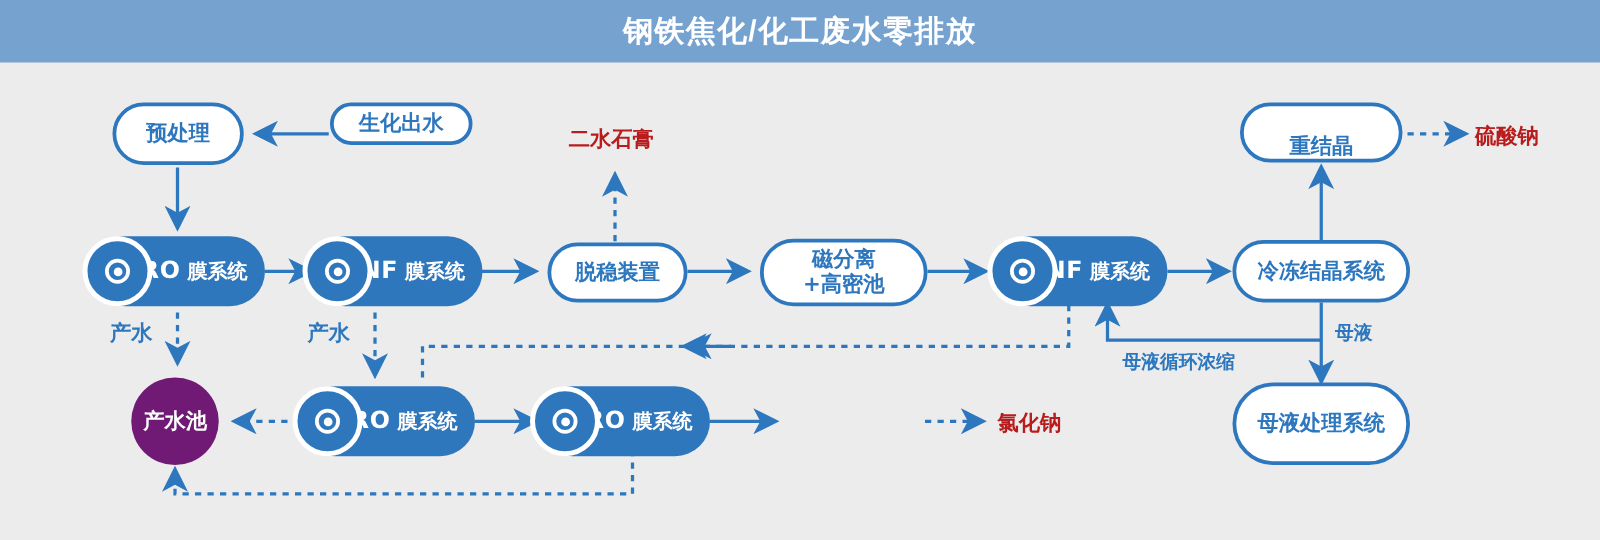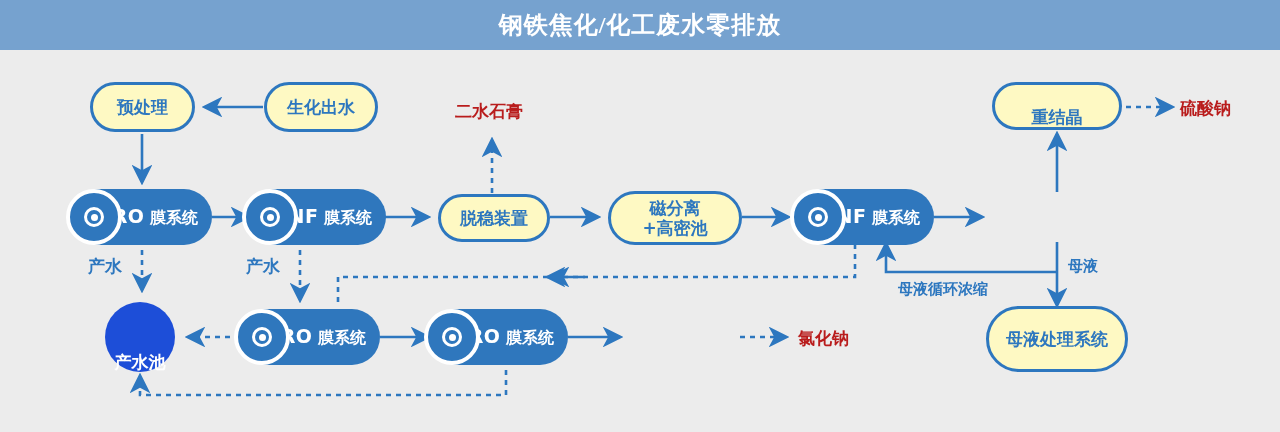--- a/index.html
+++ b/index.html
@@ -12,54 +12,54 @@
   #root{position:relative;width:1280px;height:432px;}
 
   
   .header{
     position:absolute;left:0;top:0;width:1280px;height:50px;
     background:#76a2cf;
     display:flex;align-items:center;justify-content:center;
   }
   .header-title{
     color:#ffffff;font-size:24px;font-weight:bold;letter-spacing:1px;
-    font-family:Liberation Serif, serif;
+    font-family:Liberation Sans, sans-serif;
   }
 
   
   .edges{position:absolute;left:0;top:0;width:1280px;height:432px;}
   .nodes{position:absolute;left:0;top:0;width:1280px;height:432px;}
 
   
   .node{
     position:absolute;box-sizing:border-box;
     display:flex;align-items:center;justify-content:center;
     text-align:center;line-height:1.18;
   }
   
   .node.outline{
     border:3px solid #2d77bf;border-radius:999px;
-    background:#fef9c3;color:#2d77bf;
+    background:#ffffff;color:#2d77bf;
     font-size:17px;font-weight:bold;
   }
   
   .node.filled{
     background:#2f77bd;border-radius:999px;color:#ffffff;
     font-size:16px;font-weight:bold;
     justify-content:flex-end;padding-right:14px;
   }
   .node.filled .lbl{
     display:block;text-align:center;line-height:1.12;
     font-family:"DejaVu Sans","Liberation Sans",sans-serif;
   }
   .node.filled .lbl .code{font-size:19px;letter-spacing:.5px;}
   
   .node.circle{
-    background:#1d4ed8;border-radius:50%;color:#ffffff;
-    font-size:17px;font-weight:bold;align-items:flex-end;
+    background:#701a75;border-radius:50%;color:#ffffff;
+    font-size:17px;font-weight:bold;
   }
 
   
   .dev-icon{
     position:absolute;left:-6px;top:50%;transform:translateY(-50%);
     width:56px;height:56px;border-radius:50%;
     background:#2f77bd;border:4px solid #ffffff;
     box-sizing:border-box;
     display:flex;align-items:center;justify-content:center;
   }
@@ -146,21 +146,21 @@
       <path d="M585,277 L552,277" marker-end="url(#ahd)"></path>
     </g>
   </svg>
 
   <div class="nodes">
 
     <div class="node outline" style="left:90px;top:82px;width:105px;height:50px;">
       <span>预处理</span>
     </div>
 
-    <div class="node outline" style="left:264px;top:82px;width:114px;height:50px;">
+    <div class="node outline" style="left:264px;top:82px;width:114px;height:34px;">
       <span>生化出水</span>
     </div>
 
     <div class="node filled" style="left:72px;top:189px;width:140px;height:56px;">
       <span class="dev-icon">
         <span class="ring">
             <span class="dot"></span>
           </span>
       </span>
       <span class="lbl">
@@ -197,20 +197,23 @@
         <span class="ring">
             <span class="dot"></span>
           </span>
       </span>
       <span class="lbl">
         <span class="code">CDNF</span>
         <span>膜系统</span>
       </span>
     </div>
 
+    <div class="node outline" style="left:986px;top:192px;width:142px;height:50px;">
+      <span>冷冻结晶系统</span>
+    </div>
 
     <div class="node outline" style="left:992px;top:82px;width:130px;height:48px;align-items:flex-end;">
       <span>重结晶</span>
     </div>
 
     <div class="node outline" style="left:986px;top:306px;width:142px;height:66px;">
       <span>母液处理系统</span>
     </div>
 
     <div class="node circle" style="left:105px;top:302px;width:70px;height:70px;">

